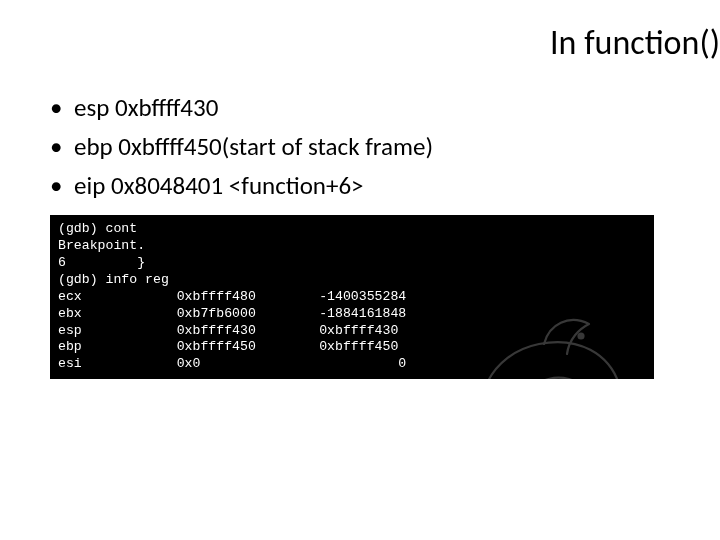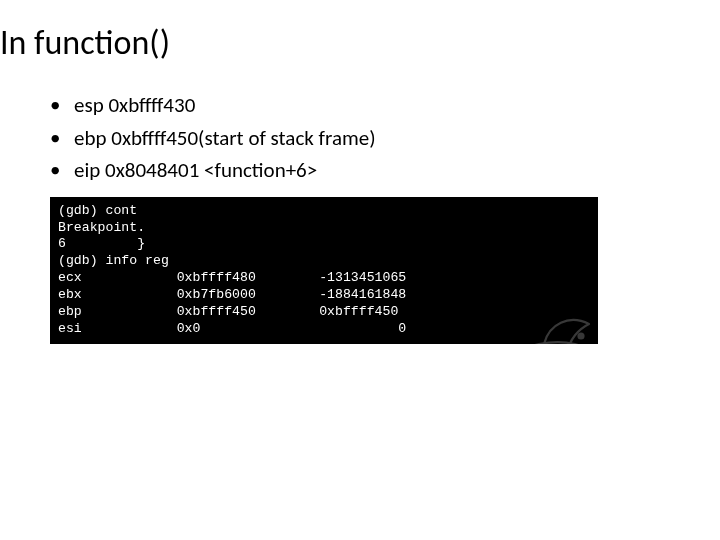--- a/index.html
+++ b/index.html
@@ -13,30 +13,30 @@
     overflow: hidden;
   }
   .slide {
     width: 720px;
     height: 540px;
     position: relative;
     box-sizing: border-box;
   }
   .title {
     font-size: 34px;
-    text-align: left;
+    text-align: right;
     margin-top: 22px;
     margin-bottom: 26px;
     color: #000;
   }
   .bullets {
     margin: 0 0 10px 50px;
     padding: 0;
     list-style: none;
-    font-size: 21px;
+    font-size: 25px;
     line-height: 1.55;
   }
   .bullets li::before {
     content: "•";
     display: inline-block;
     width: 24px;
     margin-left: -24px;
   }
   .bullets li {
     padding-left: 24px;
@@ -45,21 +45,21 @@
     margin-left: 50px;
     margin-top: 6px;
   }
   .terminal {
     background: #000;
     color: #fff;
     font-family: "Courier New", monospace;
     font-size: 13.2px;
     line-height: 1.28;
     padding: 6px 8px 6px 8px;
-    width: 548px;
+    width: 604px;
     box-sizing: border-box;
   }
   .terminal .row {
     white-space: pre;
   }
   .dragon {
     position: absolute;
     right: 66px;
     top: 262px;
     width: 210px;
@@ -93,21 +93,22 @@
             <circle cx="132" cy="52" r="2.5" fill="#ffffff"></circle>
           </g>
         </svg>
       </div>
       <div class="row">(gdb) cont</div>
       <div class="row">Breakpoint.</div>
       <div class="row"></div>
       <div class="row">6         }</div>
       <div class="row">(gdb) info reg</div>
       <div id="reg-rows">
-          <div class="row">ecx            0xbffff480        -1313451065</div>
+          <div class="row">ecx            0xbffff480        -1400355284</div>
           <div class="row">ebx            0xb7fb6000        -1884161848</div>
+          <div class="row">esp            0xbffff430        0xbffff430</div>
           <div class="row">ebp            0xbffff450        0xbffff450</div>
           <div class="row">esi            0x0                         0</div>
         </div>
     </div>
   </div>
 
 </div>
 
 </body></html>

